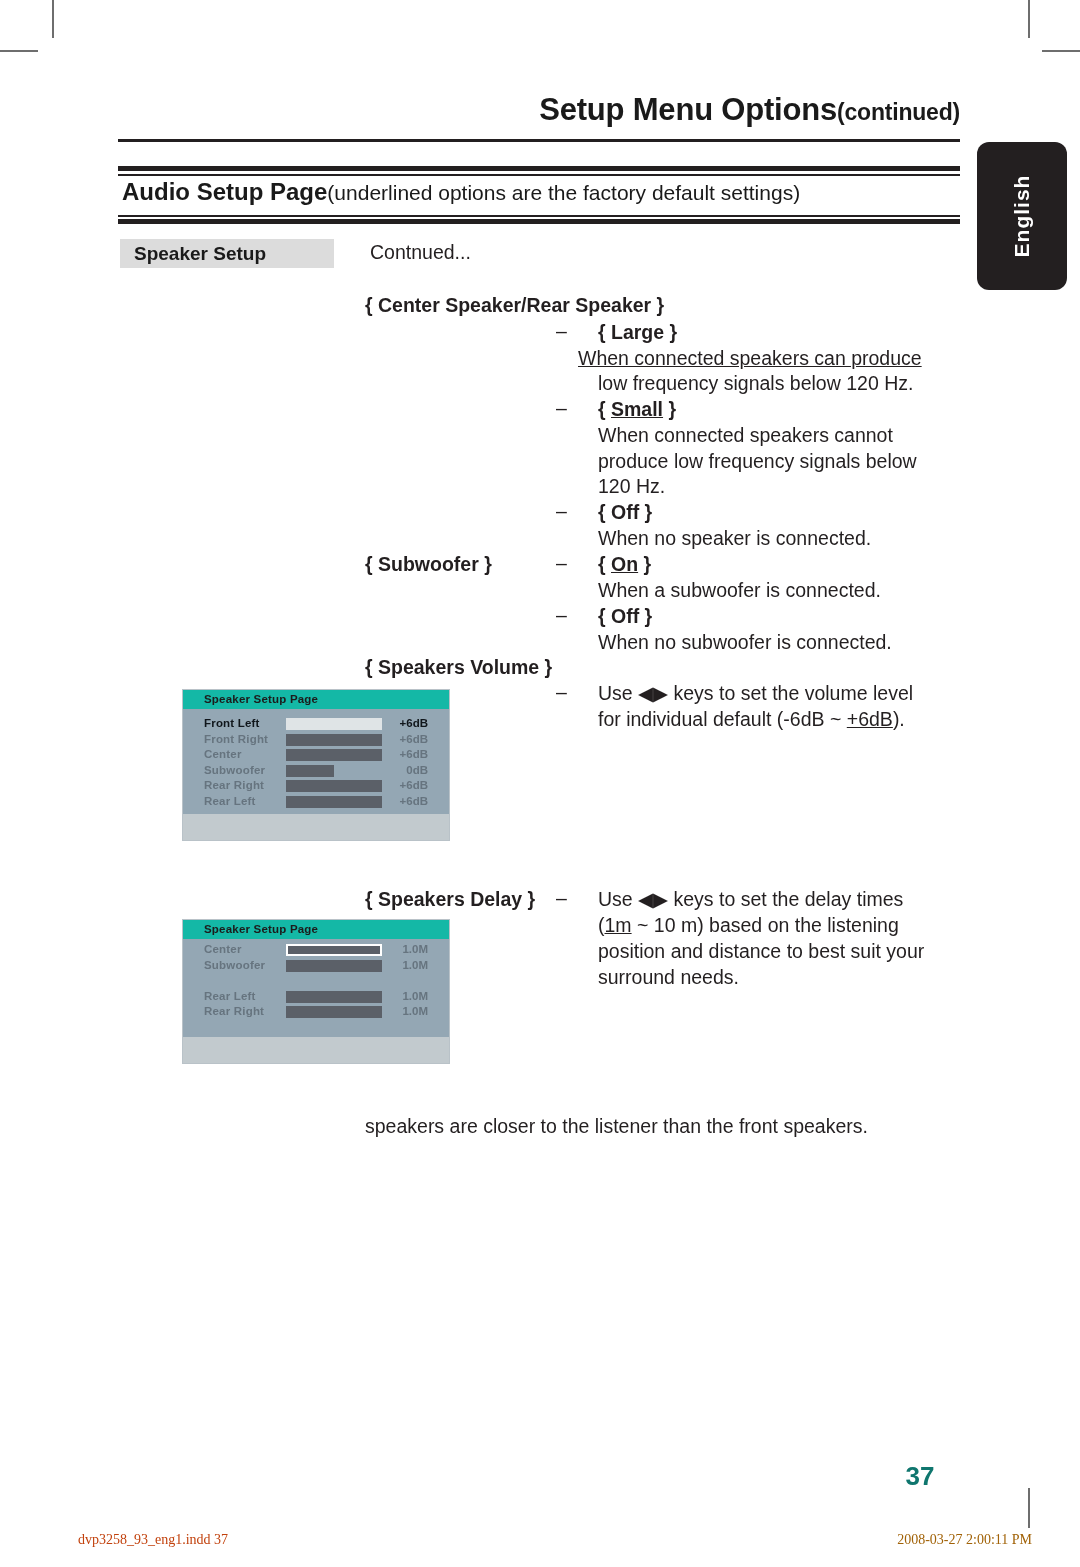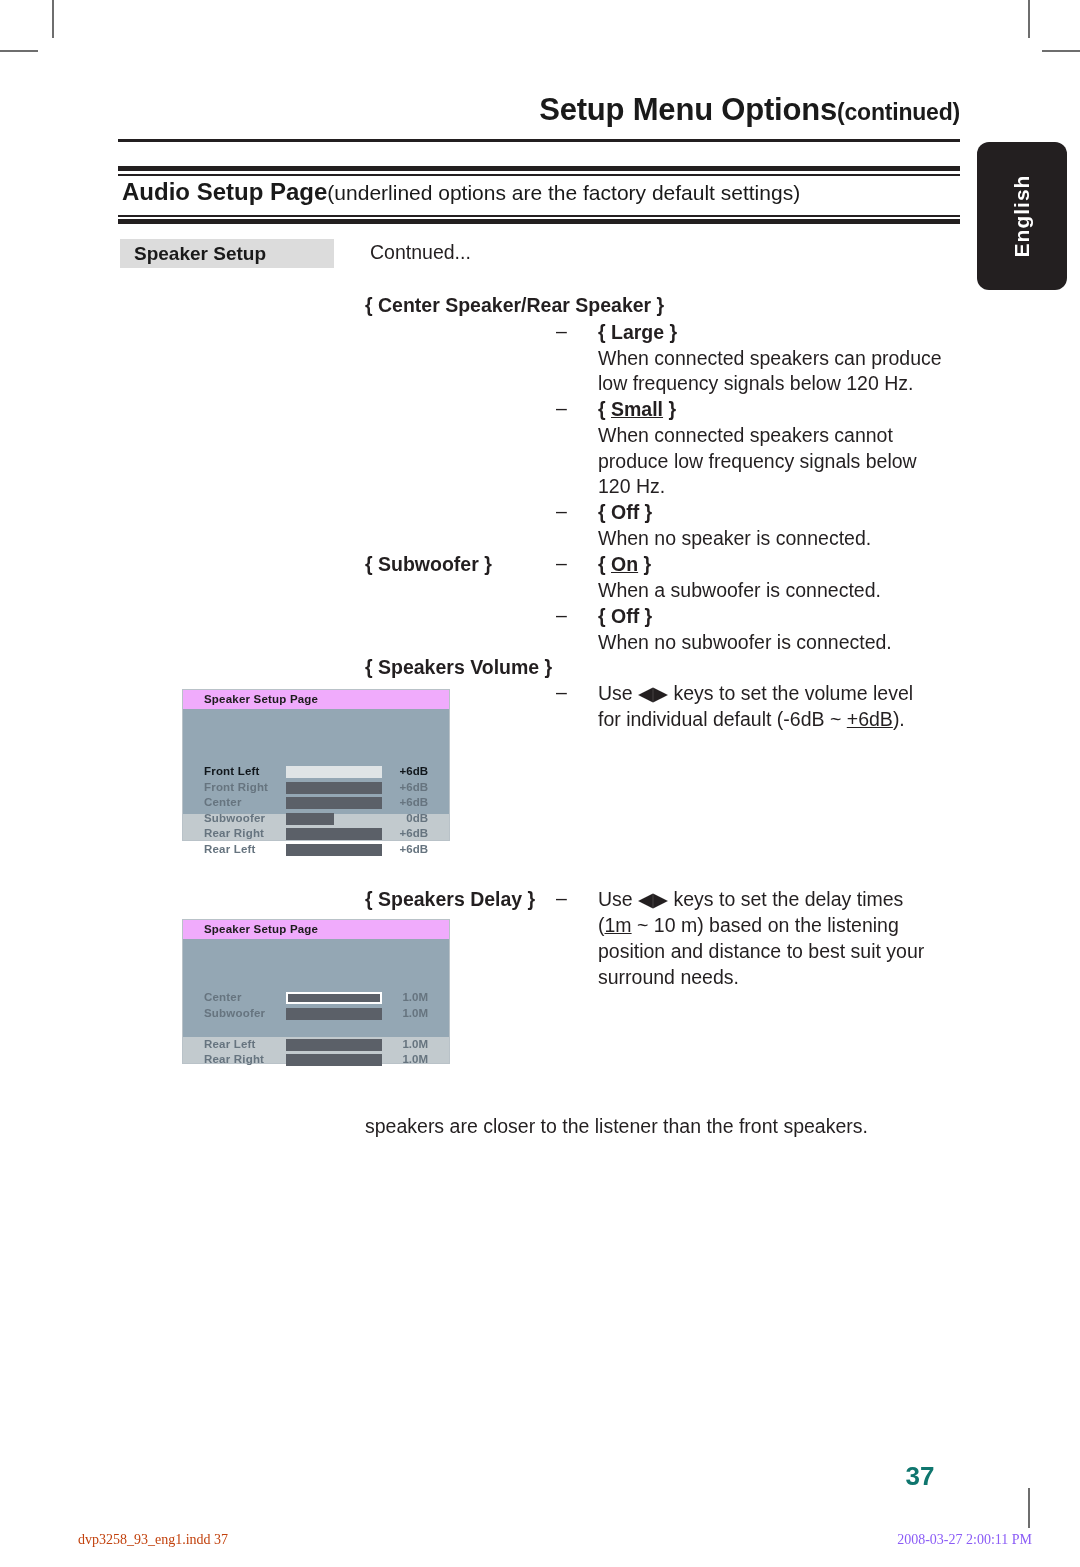--- a/index.html
+++ b/index.html
@@ -123,21 +123,21 @@
   .osd {
     position: absolute;
     background: #94a7b4;
     border: 1px solid #b9c2c8;
     box-sizing: border-box;
   }
   .osd-head {
     position: absolute;
     left: 0; top: 0; right: 0;
     height: 19px;
-    background: #f0abfc;
+    background: #14b8a6;
     text-decoration: underline;
   }
   .osd-head span {
     position: absolute;
     left: 21px;
     top: 3px;
     font-size: 11.5px;
     font-weight: bold;
     color: #1c1c1c;
     letter-spacing: 0.2px;
@@ -147,21 +147,20 @@
     position: absolute;
     left: 0; right: 0; bottom: 0;
     height: 26px;
     background: #c2cace;
   }
   .osd-row {
     position: absolute;
     left: 0;
     width: 100%;
     height: 15px;
-    margin-top: 48px;
   }
   .osd-name {
     position: absolute;
     left: 21px;
     top: 0;
     font-size: 11.5px;
     font-weight: bold;
     color: #66747f;
     letter-spacing: 0.2px;
     white-space: nowrap;
@@ -216,21 +215,21 @@
     font-size: 14px;
     color: #c2410c;
     white-space: nowrap;
   }
   .foot-right {
     position: absolute;
     right: 48px;
     top: 1532px;
     font-family: "Liberation Serif", serif;
     font-size: 14px;
-    color: #8b5cf6;
+    color: #a16207;
     white-space: nowrap;
   }
 </style>
 </head>
 <body>
 
 <div id="page">
 
   <div class="cropmark cm-tl-v"></div>
   <div class="cropmark cm-tl-h"></div>
@@ -256,21 +255,21 @@
   <div class="label-box">
     <span>Speaker Setup</span>
   </div>
 
   <div class="txt" style="left:370px; top:240px;">Contnued...</div>
 
   <div class="txt b" style="left:365px; top:293px;">{ Center Speaker/Rear Speaker }</div>
 
   <div class="dash" style="left:556px; top:320px;">–</div>
   <div class="txt b" style="left:598px; top:320px;">{ Large }</div>
-  <div class="txt" style="left:598px; top:346px;">When connected speakers can produce</div>
+  <div class="txt" style="left:578px; top:346px;text-decoration:underline;">When connected speakers can produce</div>
   <div class="txt" style="left:598px; top:371px;">low frequency signals below 120 Hz.</div>
 
   <div class="dash" style="left:556px; top:397px;">–</div>
   <div class="txt b" style="left:598px; top:397px;"><span>{ </span><span class="u">Small</span><span> }</span></div>
   <div class="txt" style="left:598px; top:423px;">When connected speakers cannot</div>
   <div class="txt" style="left:598px; top:449px;">produce low frequency signals below</div>
   <div class="txt" style="left:598px; top:474px;">120 Hz.</div>
 
   <div class="dash" style="left:556px; top:500px;">–</div>
   <div class="txt b" style="left:598px; top:500px;">{ Off }</div>

